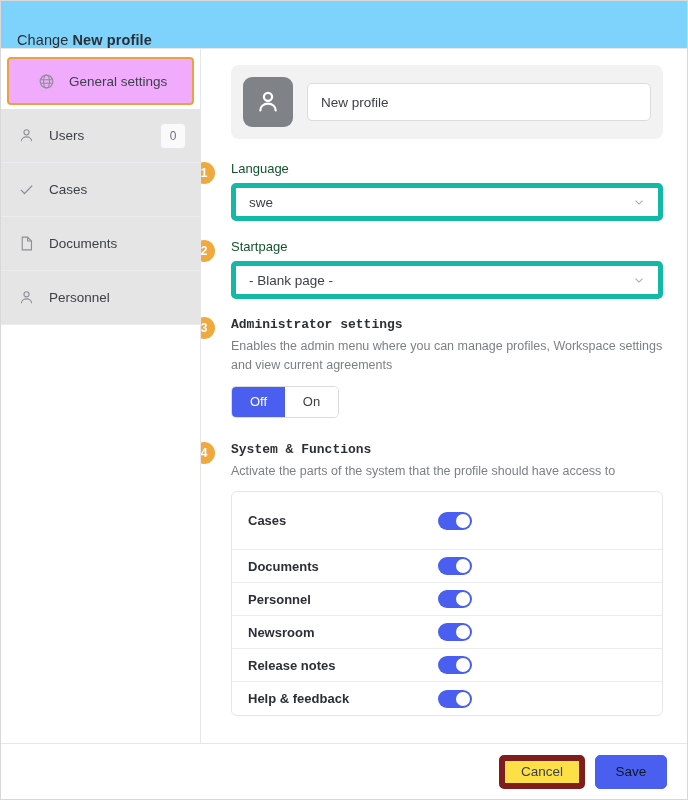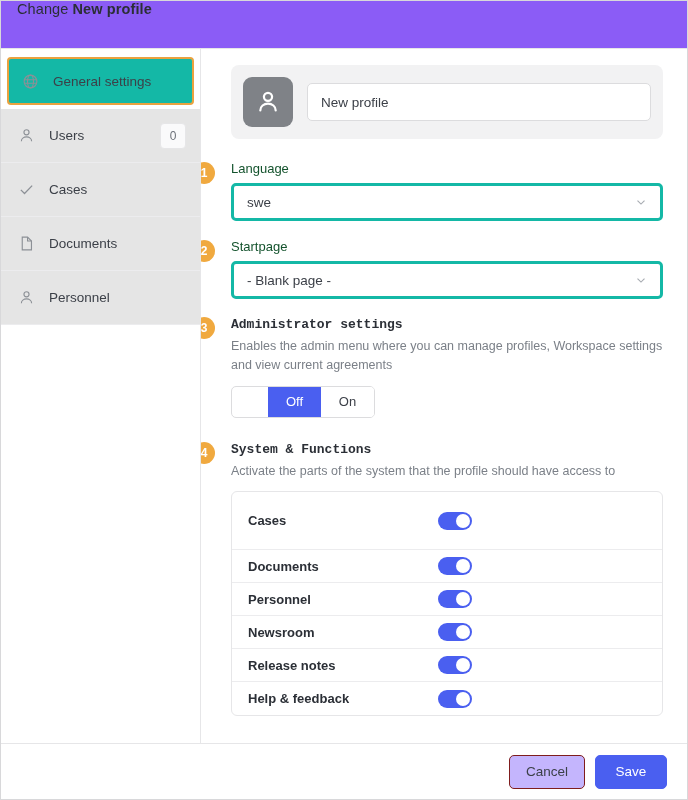--- a/index.html
+++ b/index.html
@@ -21,24 +21,24 @@
     overflow: hidden;
     display: flex;
     flex-direction: column;
   }
 
   
   .header {
     height: 48px;
     flex: 0 0 48px;
     display: flex;
-    align-items: flex-start;
+    align-items: flex-end;
     padding: 0 0 0 16px;
     border-bottom: 1px solid #e6e6e8;
-    background: #8b5cf6;
+    background: #7dd3fc;
   }
   .header-title {
     font-size: 14.5px;
     color: #2b2f36;
     letter-spacing: .1px;
   }
   .header-title .strong { font-weight: bold; }
 
   
   .body {
@@ -60,26 +60,26 @@
     position: relative;
     height: 54px;
     display: flex;
     align-items: center;
     padding: 0 14px 0 16px;
     border-bottom: 1px solid #ececee;
     cursor: pointer;
     background: #e5e5e5;
   }
   .nav-item.active {
-    background: #14b8a6;
+    background: #f0abfc;
     border: 2px solid #eaa23f;
     border-radius: 4px;
     height: 48px;
     margin: 2px 6px 4px 6px;
-    padding-left: 12px;
+    padding-left: 28px;
   }
   .nav-icon {
     width: 18px;
     height: 18px;
     flex: 0 0 18px;
     color: #8c9096;
     display: flex;
     align-items: center;
     justify-content: center;
   }
@@ -168,21 +168,21 @@
     font-size: 13px;
     color: #14532d;
     margin-bottom: 7px;
     font-weight: 600;
   }
   .field-label.plain { font-weight: normal; }
 
   .select {
     position: relative;
     height: 38px;
-    border: 3px solid #14b8a6;
+    border: 5px solid #14b8a6;
     border-radius: 5px;
     background: #fff;
     display: flex;
     align-items: center;
     padding: 0 13px;
     font-size: 13.5px;
     color: #3c4048;
     cursor: pointer;
     margin-bottom: 18px;
   }
@@ -209,21 +209,20 @@
   }
 
   
   .segmented {
     display: inline-flex;
     border: 1px solid #dcdcde;
     border-radius: 5px;
     overflow: hidden;
     height: 32px;
     margin-bottom: 24px;
-    padding-left: 36px;
   }
   .seg {
     min-width: 53px;
     display: flex;
     align-items: center;
     justify-content: center;
     font-size: 13px;
     color: #3c4048;
     background: #fff;
     cursor: pointer;
@@ -298,28 +297,28 @@
     border-radius: 5px;
     font-size: 13.5px;
     font-family: "Liberation Sans", sans-serif;
     display: flex;
     align-items: center;
     justify-content: center;
     cursor: pointer;
     padding: 0 16px;
   }
   .btn-secondary {
-    background: #c4b5fd;
-    border: 1px solid #7f1d1d;
+    background: #fde047;
+    border: 6px solid #7f1d1d;
     color: #3c4048;
   }
   .btn-primary {
     background: #4a5ff0;
     border: 1px solid #4a5ff0;
-    color: #ffffff;
+    color: #0f172a;
     text-align: center;
   }
 </style>
 </head>
 <body>
 
 <div class="window">
 
   <div class="header">
     <div class="header-title">

